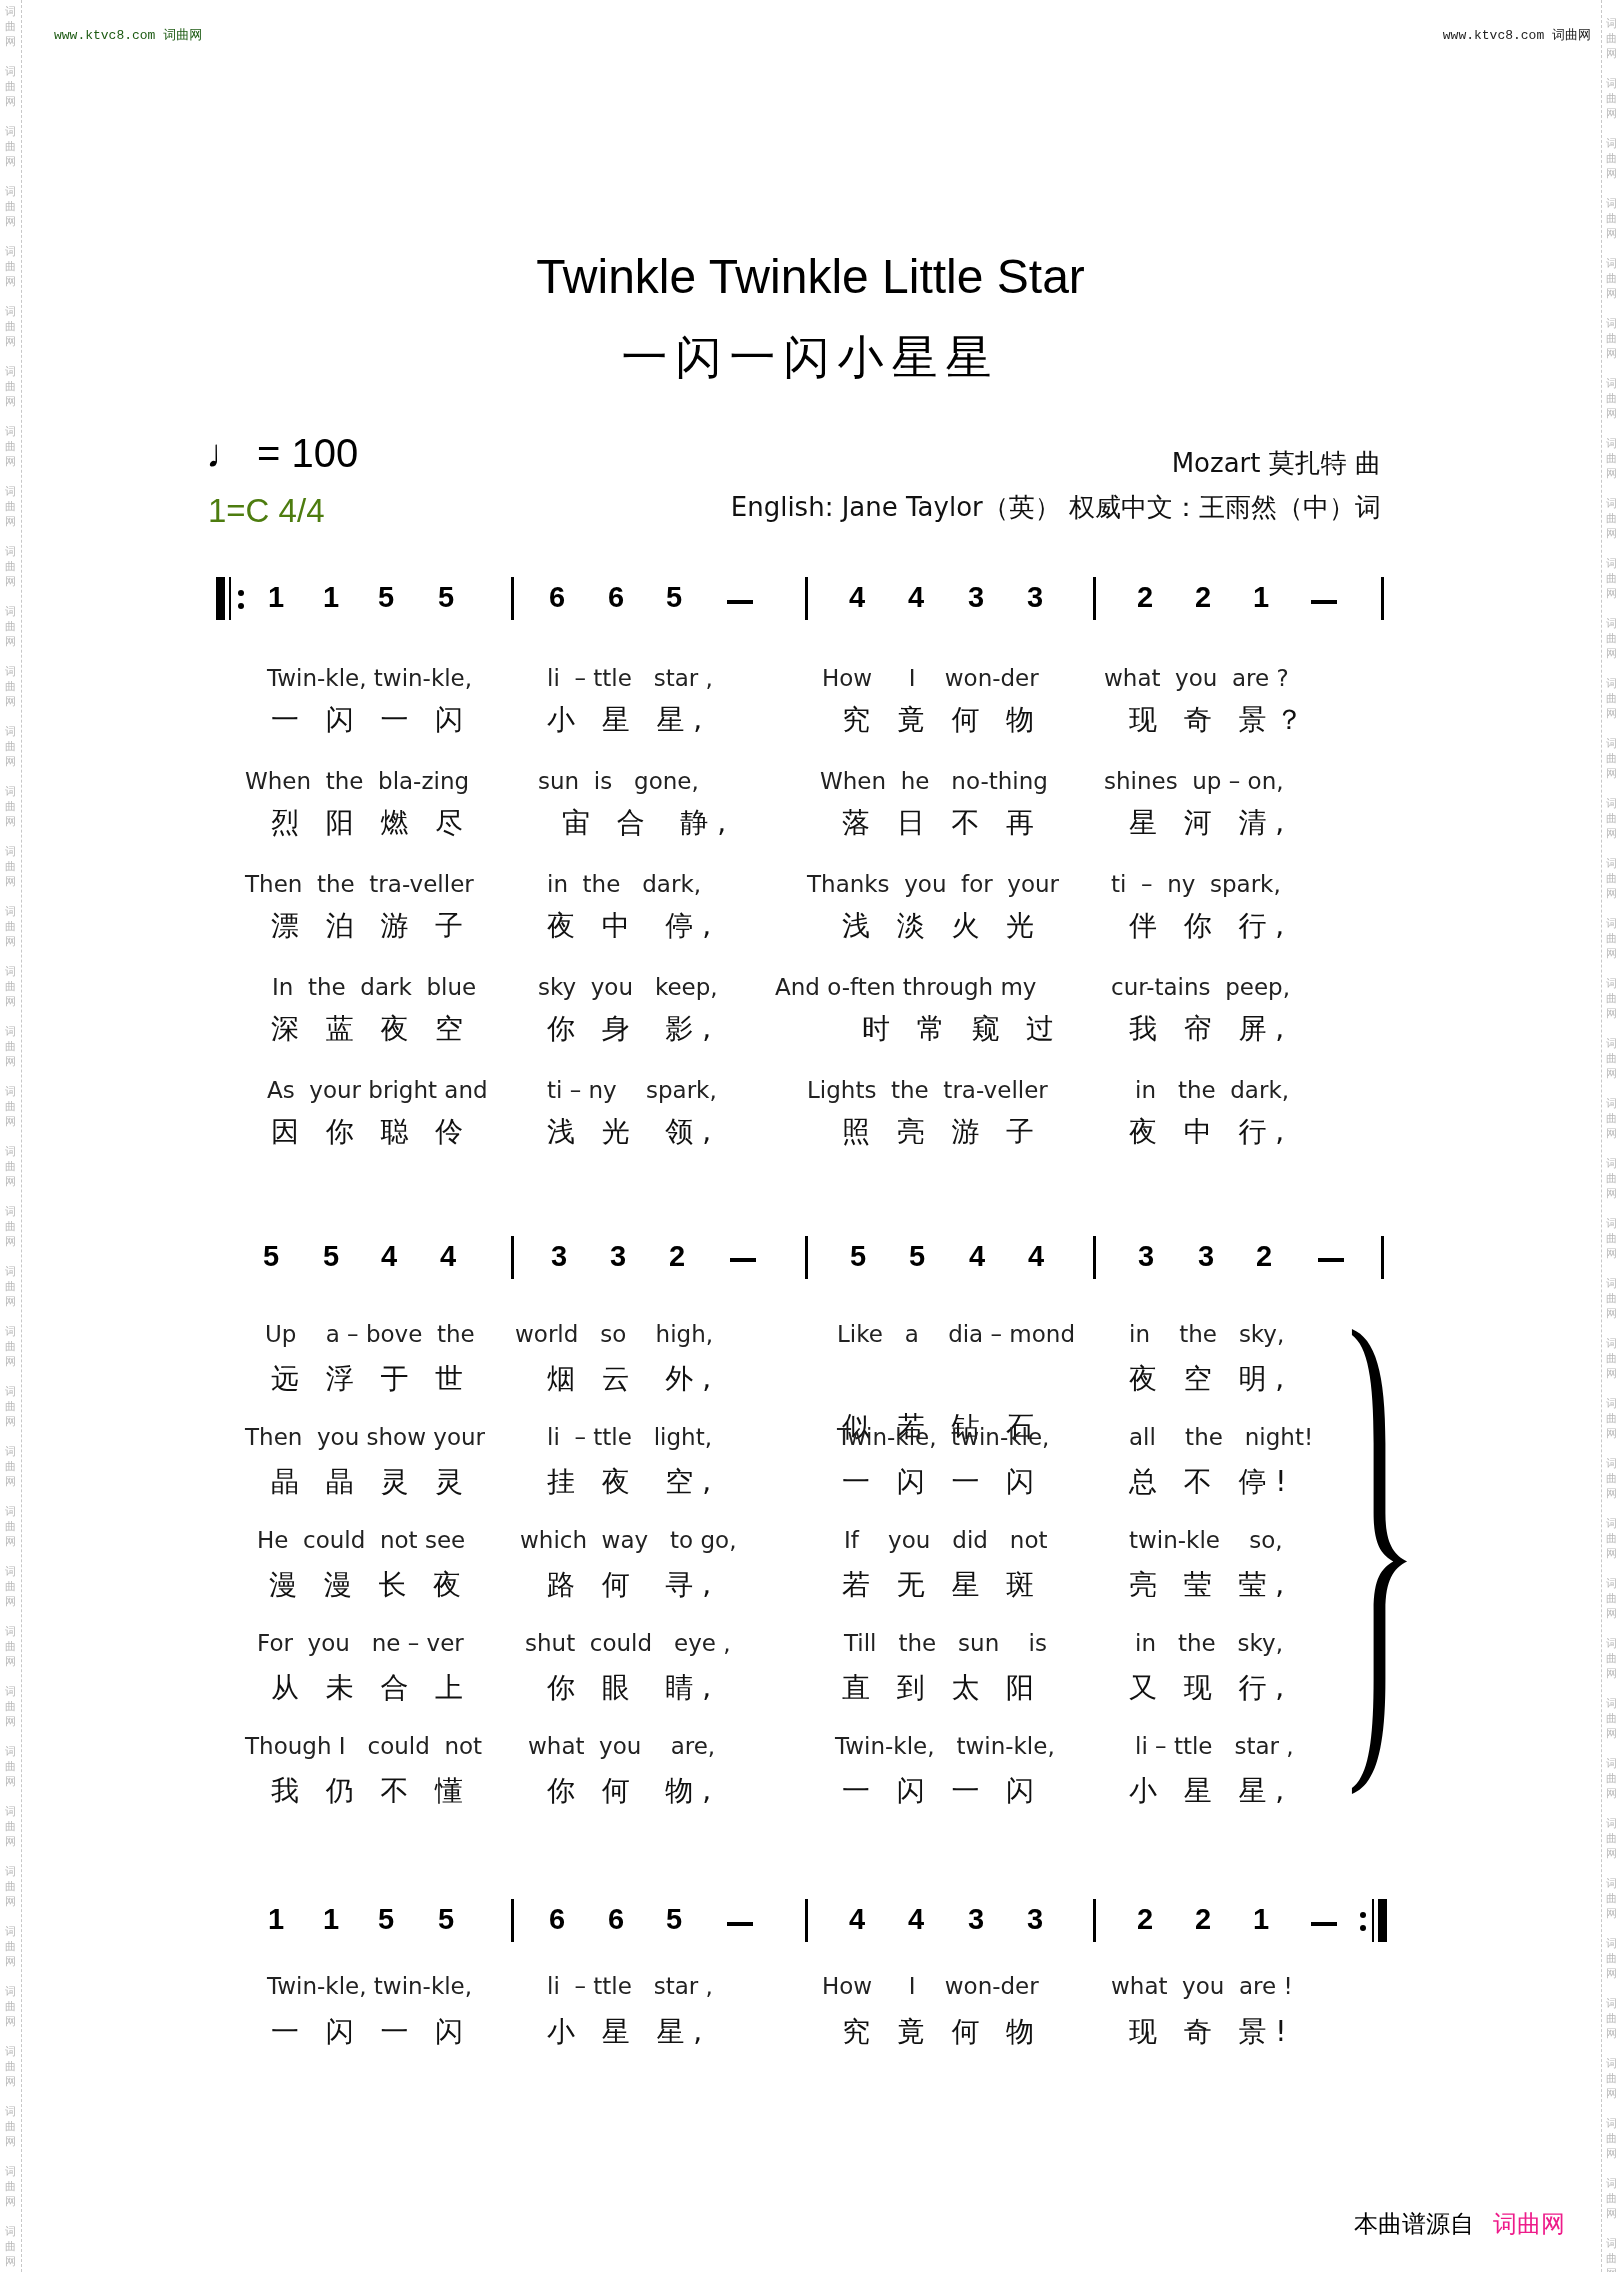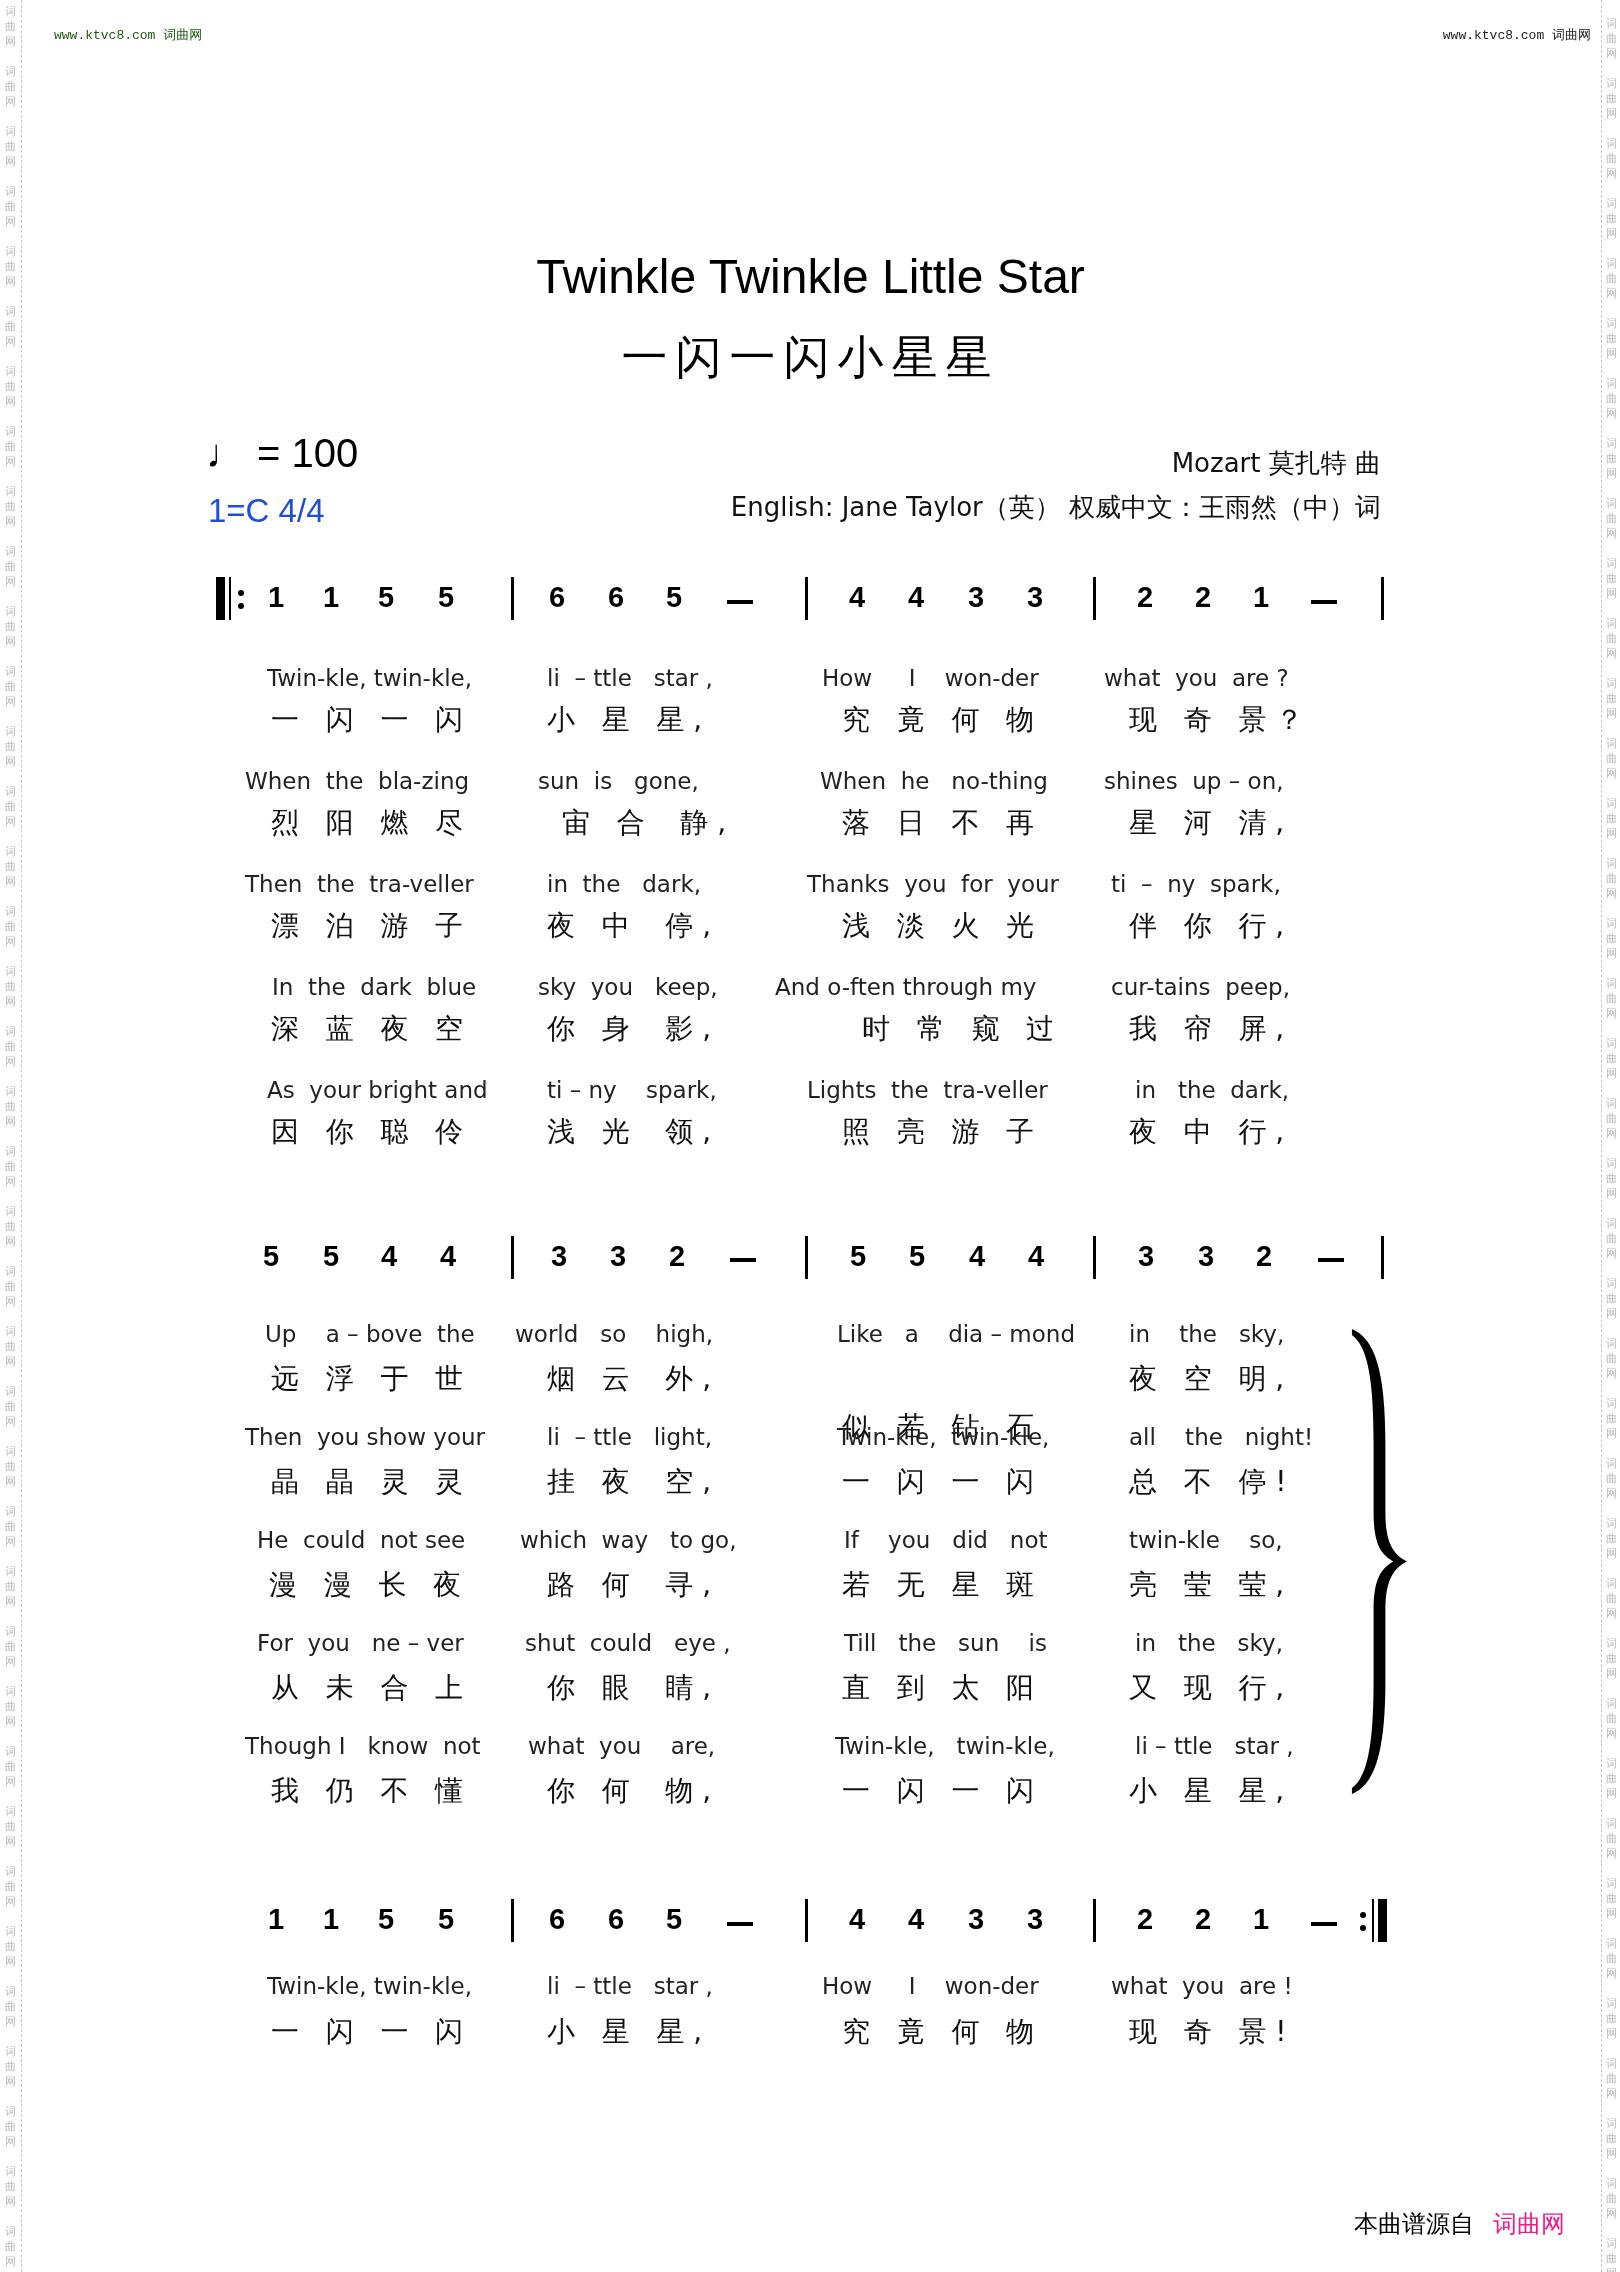--- a/index.html
+++ b/index.html
@@ -13,21 +13,21 @@
   .side.right { right: 0; border-left: 1px dashed #c8c8c8; width: 20px; }
   .side .wm { display: block; font-family: "DejaVu Sans", sans-serif; font-size: 11px; line-height: 15px; color: #b9b9b9; text-align: center; margin-bottom: 15px; }
 
   .site-left { left: 54px; top: 26px; font-family: "Liberation Mono", "DejaVu Sans Mono", monospace; font-size: 13px; color: #1c5a12; }
   .site-right { right: 30px; top: 26px; font-family: "Liberation Mono", "DejaVu Sans Mono", monospace; font-size: 13px; color: #222; }
 
   .title-en { left: 0; width: 1621px; text-align: center; top: 249px; font-family: "Liberation Sans", sans-serif; font-size: 48px; color: #000; }
   .title-zh { left: 0; width: 1621px; text-align: center; top: 327px; font-family: "DejaVu Sans", sans-serif; font-size: 46px; letter-spacing: 8px; color: #000; }
 
   .tempo { left: 206px; top: 431px; font-family: "Liberation Sans", sans-serif; font-size: 40px; color: #000; }
-  .key { left: 208px; top: 492px; font-family: "Liberation Sans", sans-serif; font-size: 33px; color: #1d4ed8; }
+  .key { left: 208px; top: 492px; font-family: "Liberation Sans", sans-serif; font-size: 33px; color: #4d7c0f; }
   .composer { right: 240px; top: 446px; font-family: "DejaVu Sans", sans-serif; font-size: 26px; color: #111; }
   .lyricist { right: 240px; top: 490px; font-family: "DejaVu Sans", sans-serif; font-size: 26px; color: #111; }
 
   .note { font-family: "Liberation Sans", sans-serif; font-weight: bold; font-size: 29px; color: #000; transform: translateX(-50%); }
   .dash { height: 4px; width: 26px; background: #000; }
   .bar { width: 3px; height: 43px; background: #000; }
   .bar.thick { width: 9px; }
   .bar.thin { width: 2px; }
   .dot { width: 6px; height: 6px; border-radius: 50%; background: #000; }
 
@@ -397,21 +397,21 @@
     <div class="abs ly-zh" style="left: 842px; top: 1566px; white-space: pre;">若   无   星   斑</div>
     <div class="abs ly-zh" style="left: 1129px; top: 1566px; white-space: pre;">亮   莹   莹 ,</div>
     <div class="abs ly-en" style="left: 257px; top: 1630px; white-space: pre;">For  you   ne – ver</div>
     <div class="abs ly-en" style="left: 525px; top: 1630px; white-space: pre;">shut  could   eye ,</div>
     <div class="abs ly-en" style="left: 844px; top: 1630px; white-space: pre;">Till   the   sun    is</div>
     <div class="abs ly-en" style="left: 1135px; top: 1630px; white-space: pre;">in   the   sky,</div>
     <div class="abs ly-zh" style="left: 271px; top: 1669px; white-space: pre;">从   未   合   上</div>
     <div class="abs ly-zh" style="left: 547px; top: 1669px; white-space: pre;">你   眼    睛 ,</div>
     <div class="abs ly-zh" style="left: 842px; top: 1669px; white-space: pre;">直   到   太   阳</div>
     <div class="abs ly-zh" style="left: 1129px; top: 1669px; white-space: pre;">又   现   行 ,</div>
-    <div class="abs ly-en" style="left: 245px; top: 1733px; white-space: pre;">Though I   know  not</div>
+    <div class="abs ly-en" style="left: 245px; top: 1733px; white-space: pre;">Though I   could  not</div>
     <div class="abs ly-en" style="left: 528px; top: 1733px; white-space: pre;">what  you    are,</div>
     <div class="abs ly-en" style="left: 835px; top: 1733px; white-space: pre;">Twin-kle,   twin-kle,</div>
     <div class="abs ly-en" style="left: 1135px; top: 1733px; white-space: pre;">li – ttle   star ,</div>
     <div class="abs ly-zh" style="left: 271px; top: 1772px; white-space: pre;">我   仍   不   懂</div>
     <div class="abs ly-zh" style="left: 547px; top: 1772px; white-space: pre;">你   何    物 ,</div>
     <div class="abs ly-zh" style="left: 842px; top: 1772px; white-space: pre;">一   闪   一   闪</div>
     <div class="abs ly-zh" style="left: 1129px; top: 1772px; white-space: pre;">小   星   星 ,</div>
     <div class="abs note" style="left: 276px; top: 1903px;">1</div>
     <div class="abs note" style="left: 331px; top: 1903px;">1</div>
     <div class="abs note" style="left: 386px; top: 1903px;">5</div>

